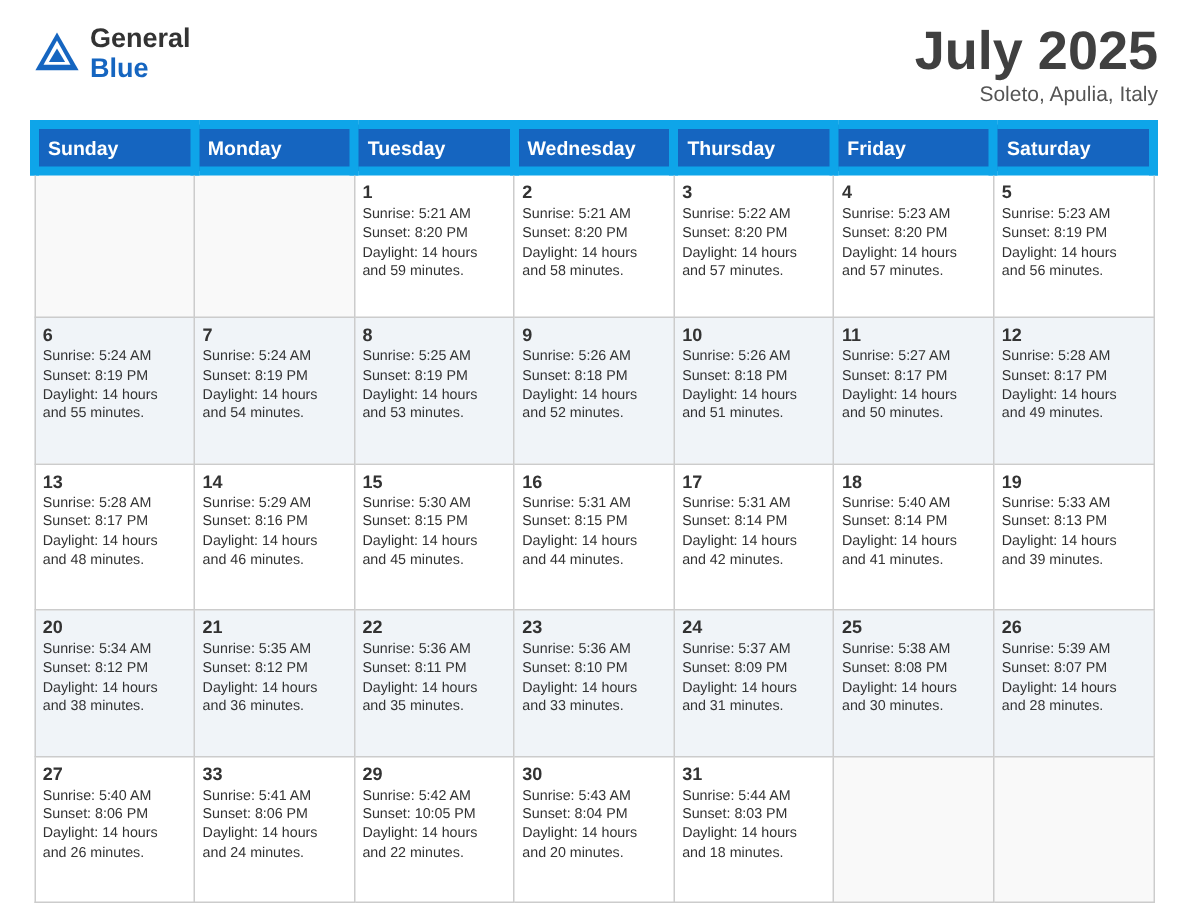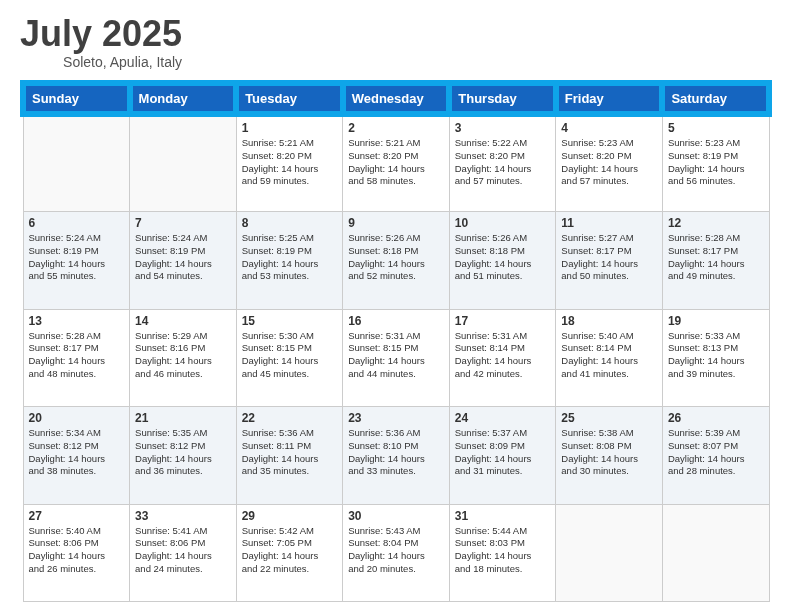--- a/index.html
+++ b/index.html
@@ -99,20 +99,31 @@
     }
     .empty {
       background: #f9f9f9;
     }
   </style>
 </head>
 <body>
 
 <div class="page">
   <div class="header">
+    <div class="logo">
+      <svg class="logo-icon" viewBox="0 0 40 40">
+        <polygon points="20,4 36,32 4,32" fill="#1565c0"></polygon>
+        <polygon points="20,10 30,28 10,28" fill="white"></polygon>
+        <polygon points="20,16 26,26 14,26" fill="#1565c0"></polygon>
+      </svg>
+      <div class="logo-text">
+        <span class="logo-general">General</span>
+        <span class="logo-blue">Blue</span>
+      </div>
+    </div>
     <div class="title-block">
       <div class="title-month">July 2025</div>
       <div class="title-location">Soleto, Apulia, Italy</div>
     </div>
   </div>
 
   <table class="calendar">
     <thead>
       <tr>
         <th>Sunday</th>
@@ -328,21 +339,21 @@
           <td style="background-color: rgb(255, 255, 255);">
             <span class="day-num">33</span>
             <div class="day-info" style="white-space: pre-line;">Sunrise: 5:41 AM
 Sunset: 8:06 PM
 Daylight: 14 hours
 and 24 minutes.</div>
           </td>
           <td style="background-color: rgb(255, 255, 255);">
             <span class="day-num">29</span>
             <div class="day-info" style="white-space: pre-line;">Sunrise: 5:42 AM
-Sunset: 7:05 PM
+Sunset: 10:05 PM
 Daylight: 14 hours
 and 22 minutes.</div>
           </td>
           <td style="background-color: rgb(255, 255, 255);">
             <span class="day-num">30</span>
             <div class="day-info" style="white-space: pre-line;">Sunrise: 5:43 AM
 Sunset: 8:04 PM
 Daylight: 14 hours
 and 20 minutes.</div>
           </td>

